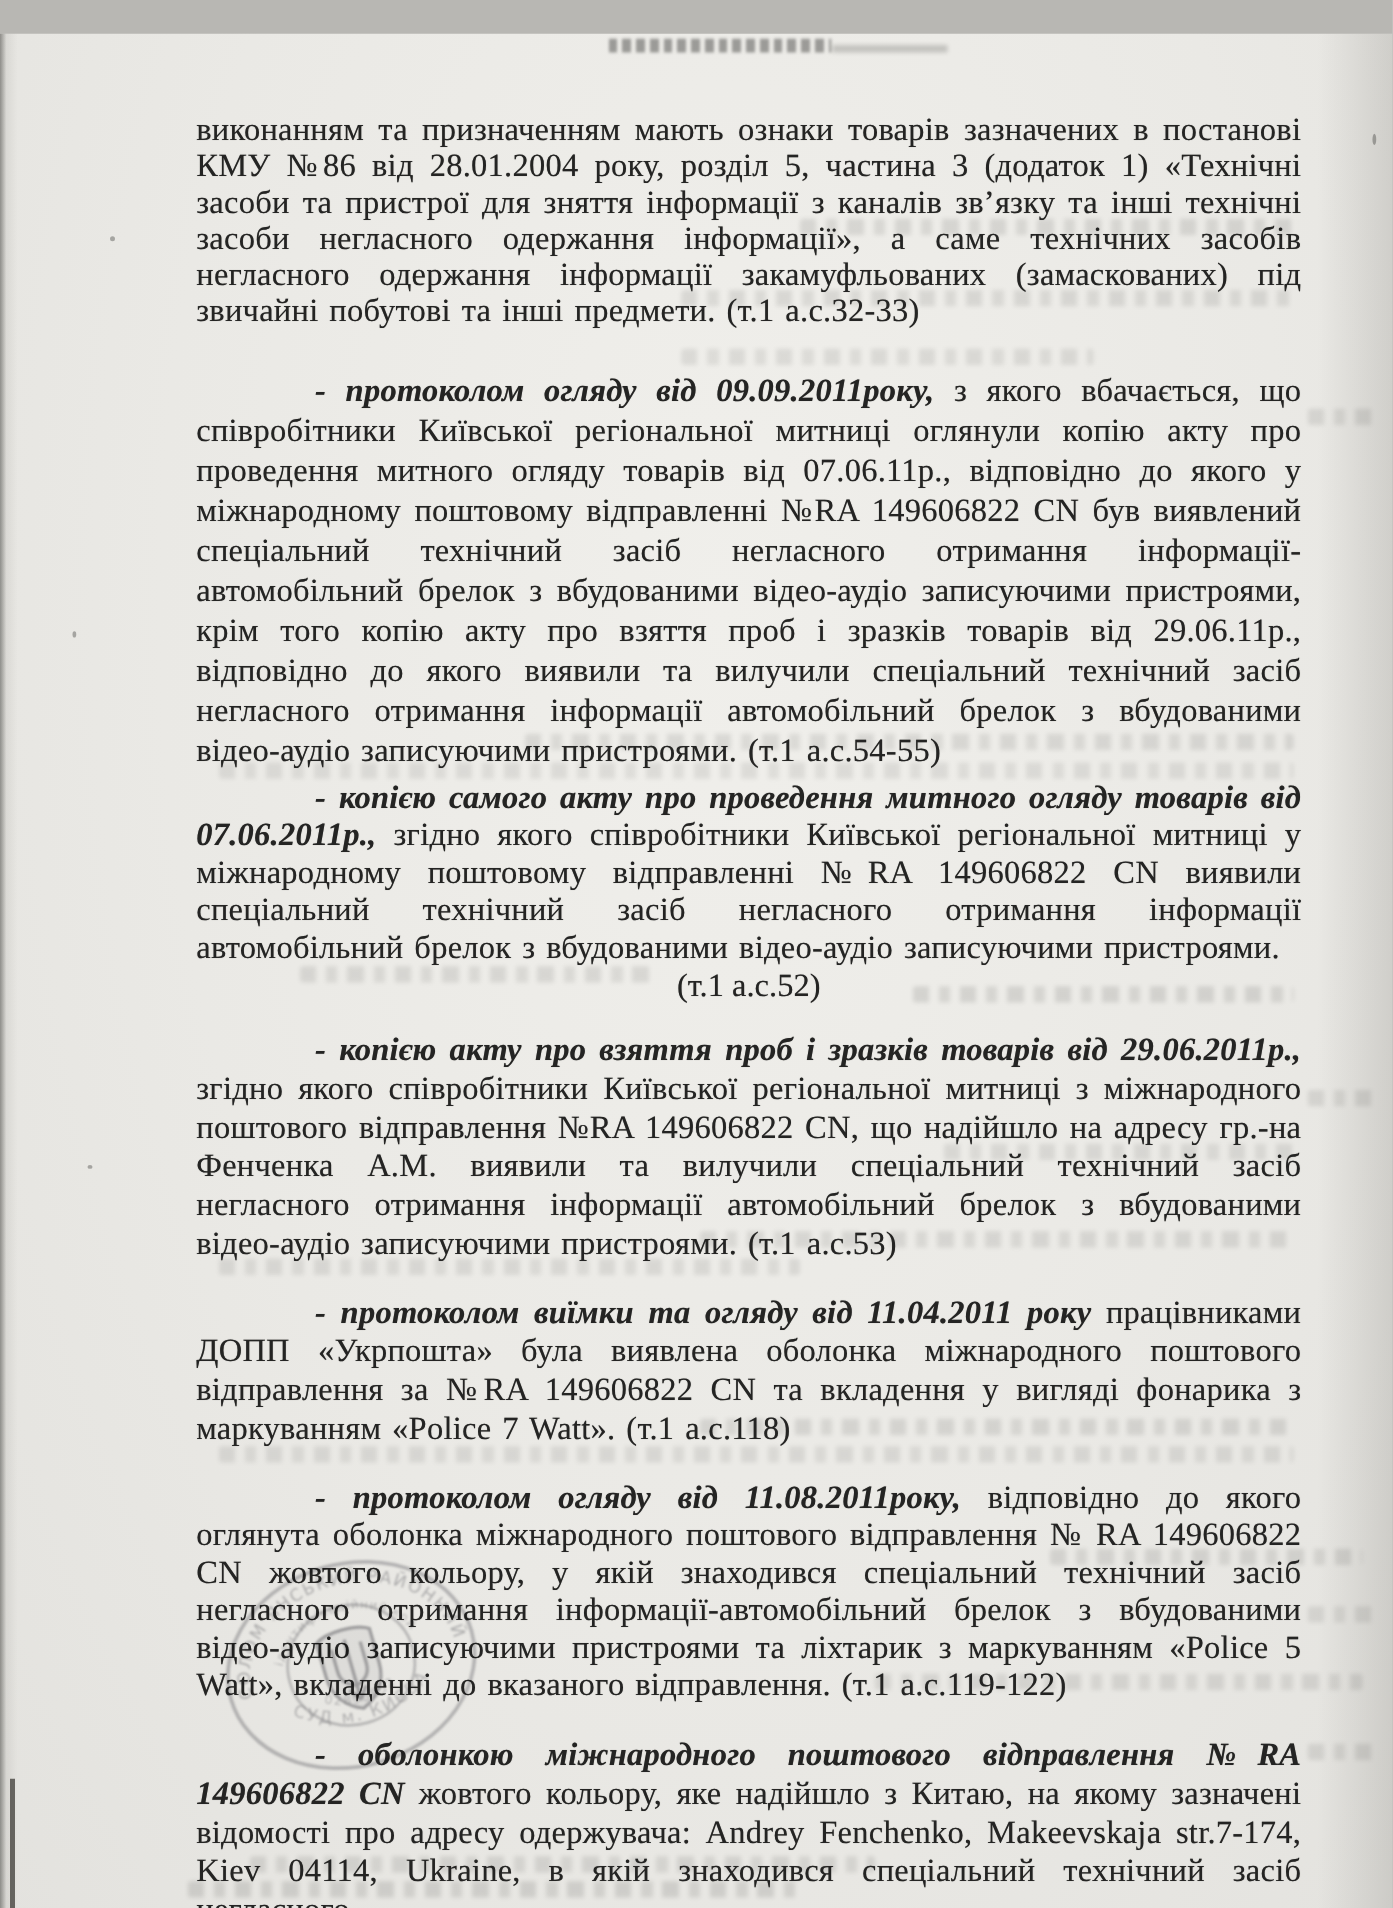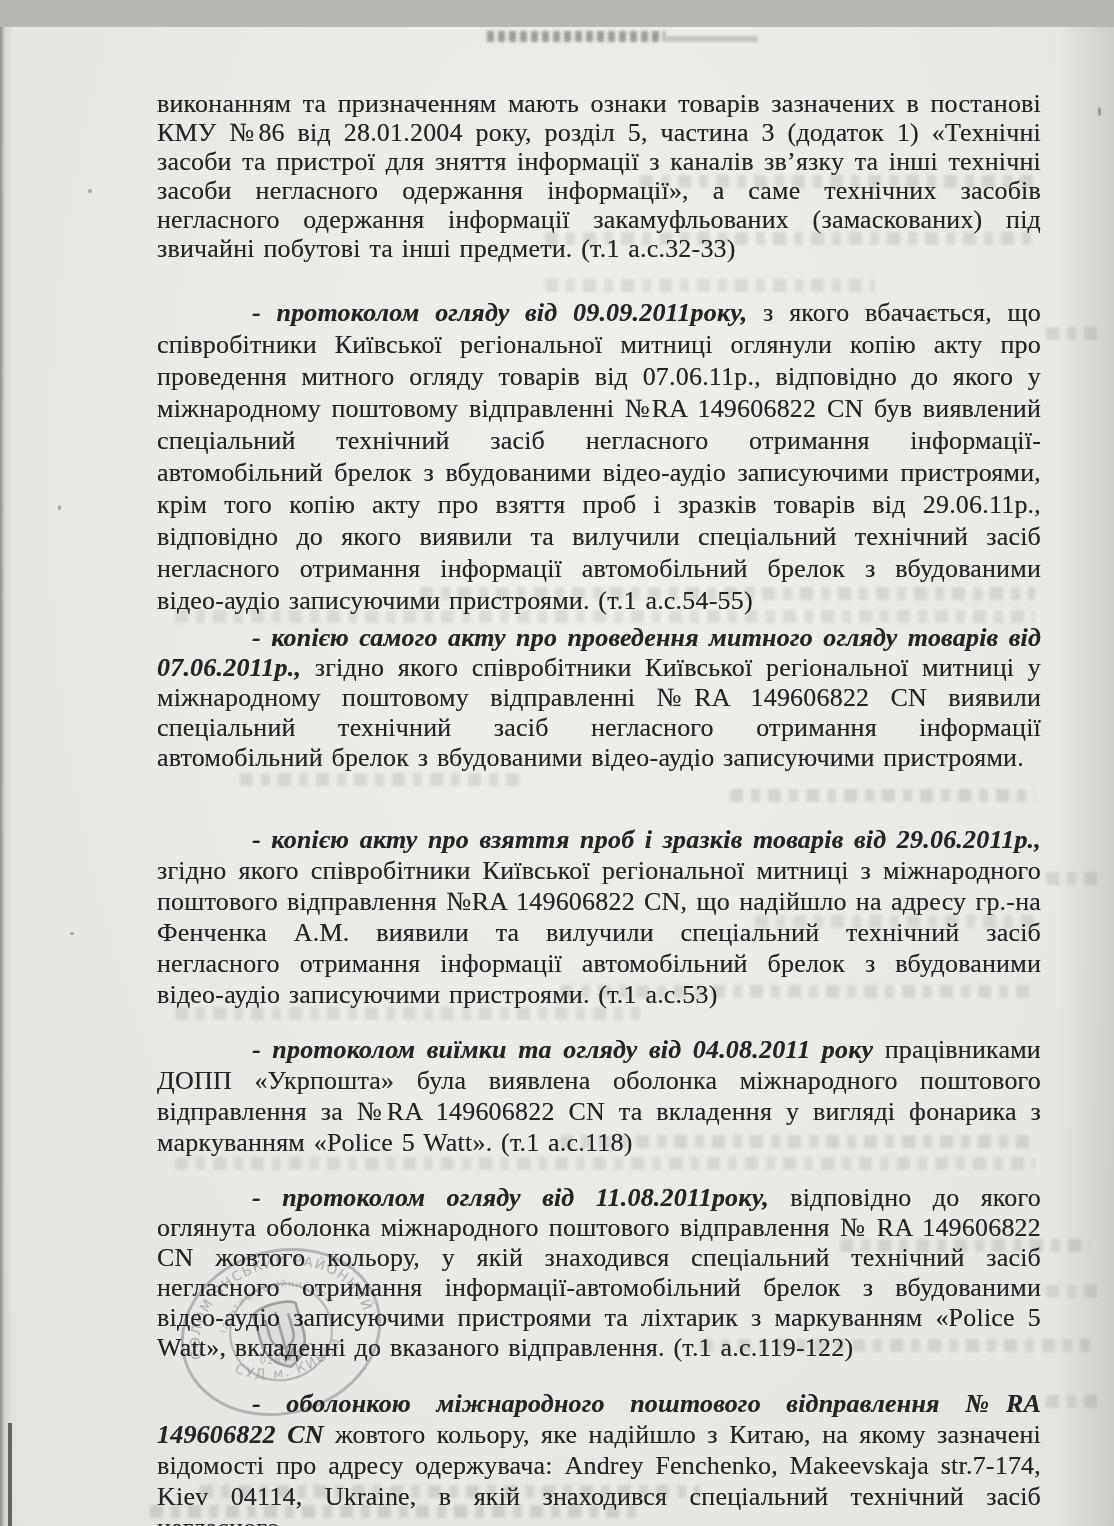--- a/index.html
+++ b/index.html
@@ -92,24 +92,25 @@
   <div class="speck" style="left:70px;top:905px;width:4px;height:3px"></div>
   <div class="speck" style="left:1098px;top:80px;width:3px;height:9px"></div>
 
   <div class="textcol">
 
     <p class="para" style="top:62px;line-height:29px"><span>виконанням та призначенням мають ознаки товарів зазначених в постанові КМУ №86 від 28.01.2004 року, розділ 5, частина 3 (додаток 1) «Технічні засоби та пристрої для зняття інформації з каналів зв’язку та інші технічні засоби негласного одержання інформації», а саме технічних засобів негласного одержання інформації закамуфльованих (замаскованих) під звичайні побутові та інші предмети. (т.1 а.с.32-33)</span></p>
 
     <p class="para indent" style="top:270px;line-height:32px"><b>- протоколом огляду від 09.09.2011року,</b><span> з якого вбачається, що співробітники Київської регіональної митниці оглянули копію акту про проведення митного огляду товарів від 07.06.11р., відповідно до якого у міжнародному поштовому відправленні №RA 149606822 CN був виявлений спеціальний технічний засіб негласного отримання інформації-автомобільний брелок з вбудованими відео-аудіо записуючими пристроями, крім того копію акту про взяття проб і зразків товарів від 29.06.11р., відповідно до якого виявили та вилучили спеціальний технічний засіб негласного отримання інформації автомобільний брелок з вбудованими відео-аудіо записуючими пристроями. (т.1 а.с.54-55)</span></p>
 
     <p class="para indent" style="top:596px;line-height:30px"><b>- копією самого акту про проведення митного огляду товарів від 07.06.2011р.,</b><span> згідно якого співробітники Київської регіональної митниці  у міжнародному поштовому відправленні №RA 149606822 CN виявили спеціальний технічний засіб негласного отримання інформації автомобільний брелок з вбудованими відео-аудіо записуючими пристроями.</span></p>
+    <div class="note" style="top:747px">(т.1 а.с.52)</div>
 
     <p class="para indent" style="top:797px;line-height:31px"><b>- копією акту про взяття проб і зразків товарів від 29.06.2011р.,</b><span> згідно якого співробітники Київської регіональної митниці з міжнародного поштового відправлення №RA 149606822 CN, що надійшло на адресу гр.-на Фенченка А.М. виявили та вилучили спеціальний технічний засіб негласного отримання інформації автомобільний брелок з вбудованими відео-аудіо записуючими пристроями.  (т.1 а.с.53)</span></p>
 
-    <p class="para indent" style="top:1007px;line-height:31px"><b>- протоколом виїмки та огляду від 04.08.2011 року</b><span> працівниками ДОПП «Укрпошта» була виявлена оболонка міжнародного поштового відправлення за №RA 149606822 CN та вкладення у вигляді фонарика з маркуванням «Police 5 Watt». (т.1 а.с.118)</span></p>
+    <p class="para indent" style="top:1007px;line-height:31px"><b>- протоколом виїмки та огляду від 11.04.2011 року</b><span> працівниками ДОПП «Укрпошта» була виявлена оболонка міжнародного поштового відправлення за №RA 149606822 CN та вкладення у вигляді фонарика з маркуванням «Police 7 Watt». (т.1 а.с.118)</span></p>
 
     <p class="para indent" style="top:1156px;line-height:30px"><b>- протоколом огляду від 11.08.2011року,</b><span> відповідно до якого оглянута оболонка міжнародного поштового відправлення № RA 149606822 CN жовтого кольору, у якій знаходився спеціальний технічний засіб негласного отримання інформації-автомобільний брелок з вбудованими відео-аудіо записуючими пристроями та ліхтарик з маркуванням «Police 5 Watt», вкладенні до вказаного відправлення. (т.1 а.с.119-122)</span></p>
 
     <p class="para indent" style="top:1361px;line-height:31px"><b>- оболонкою міжнародного поштового відправлення №RA 149606822 CN</b><span> жовтого кольору, яке надійшло з Китаю, на якому зазначені відомості про адресу одержувача: Andrey Fenchenko, Makeevskaja str.7-174, Kiev 04114, Ukraine, в якій знаходився спеціальний технічний засіб негласного</span></p>
 
   </div>
 
   <svg class="stamp" viewBox="0 0 226 186">
     <defs>
       <path id="arcOuterTop" d="M 30,96 A 84,68 0 0 1 198,96"></path>

